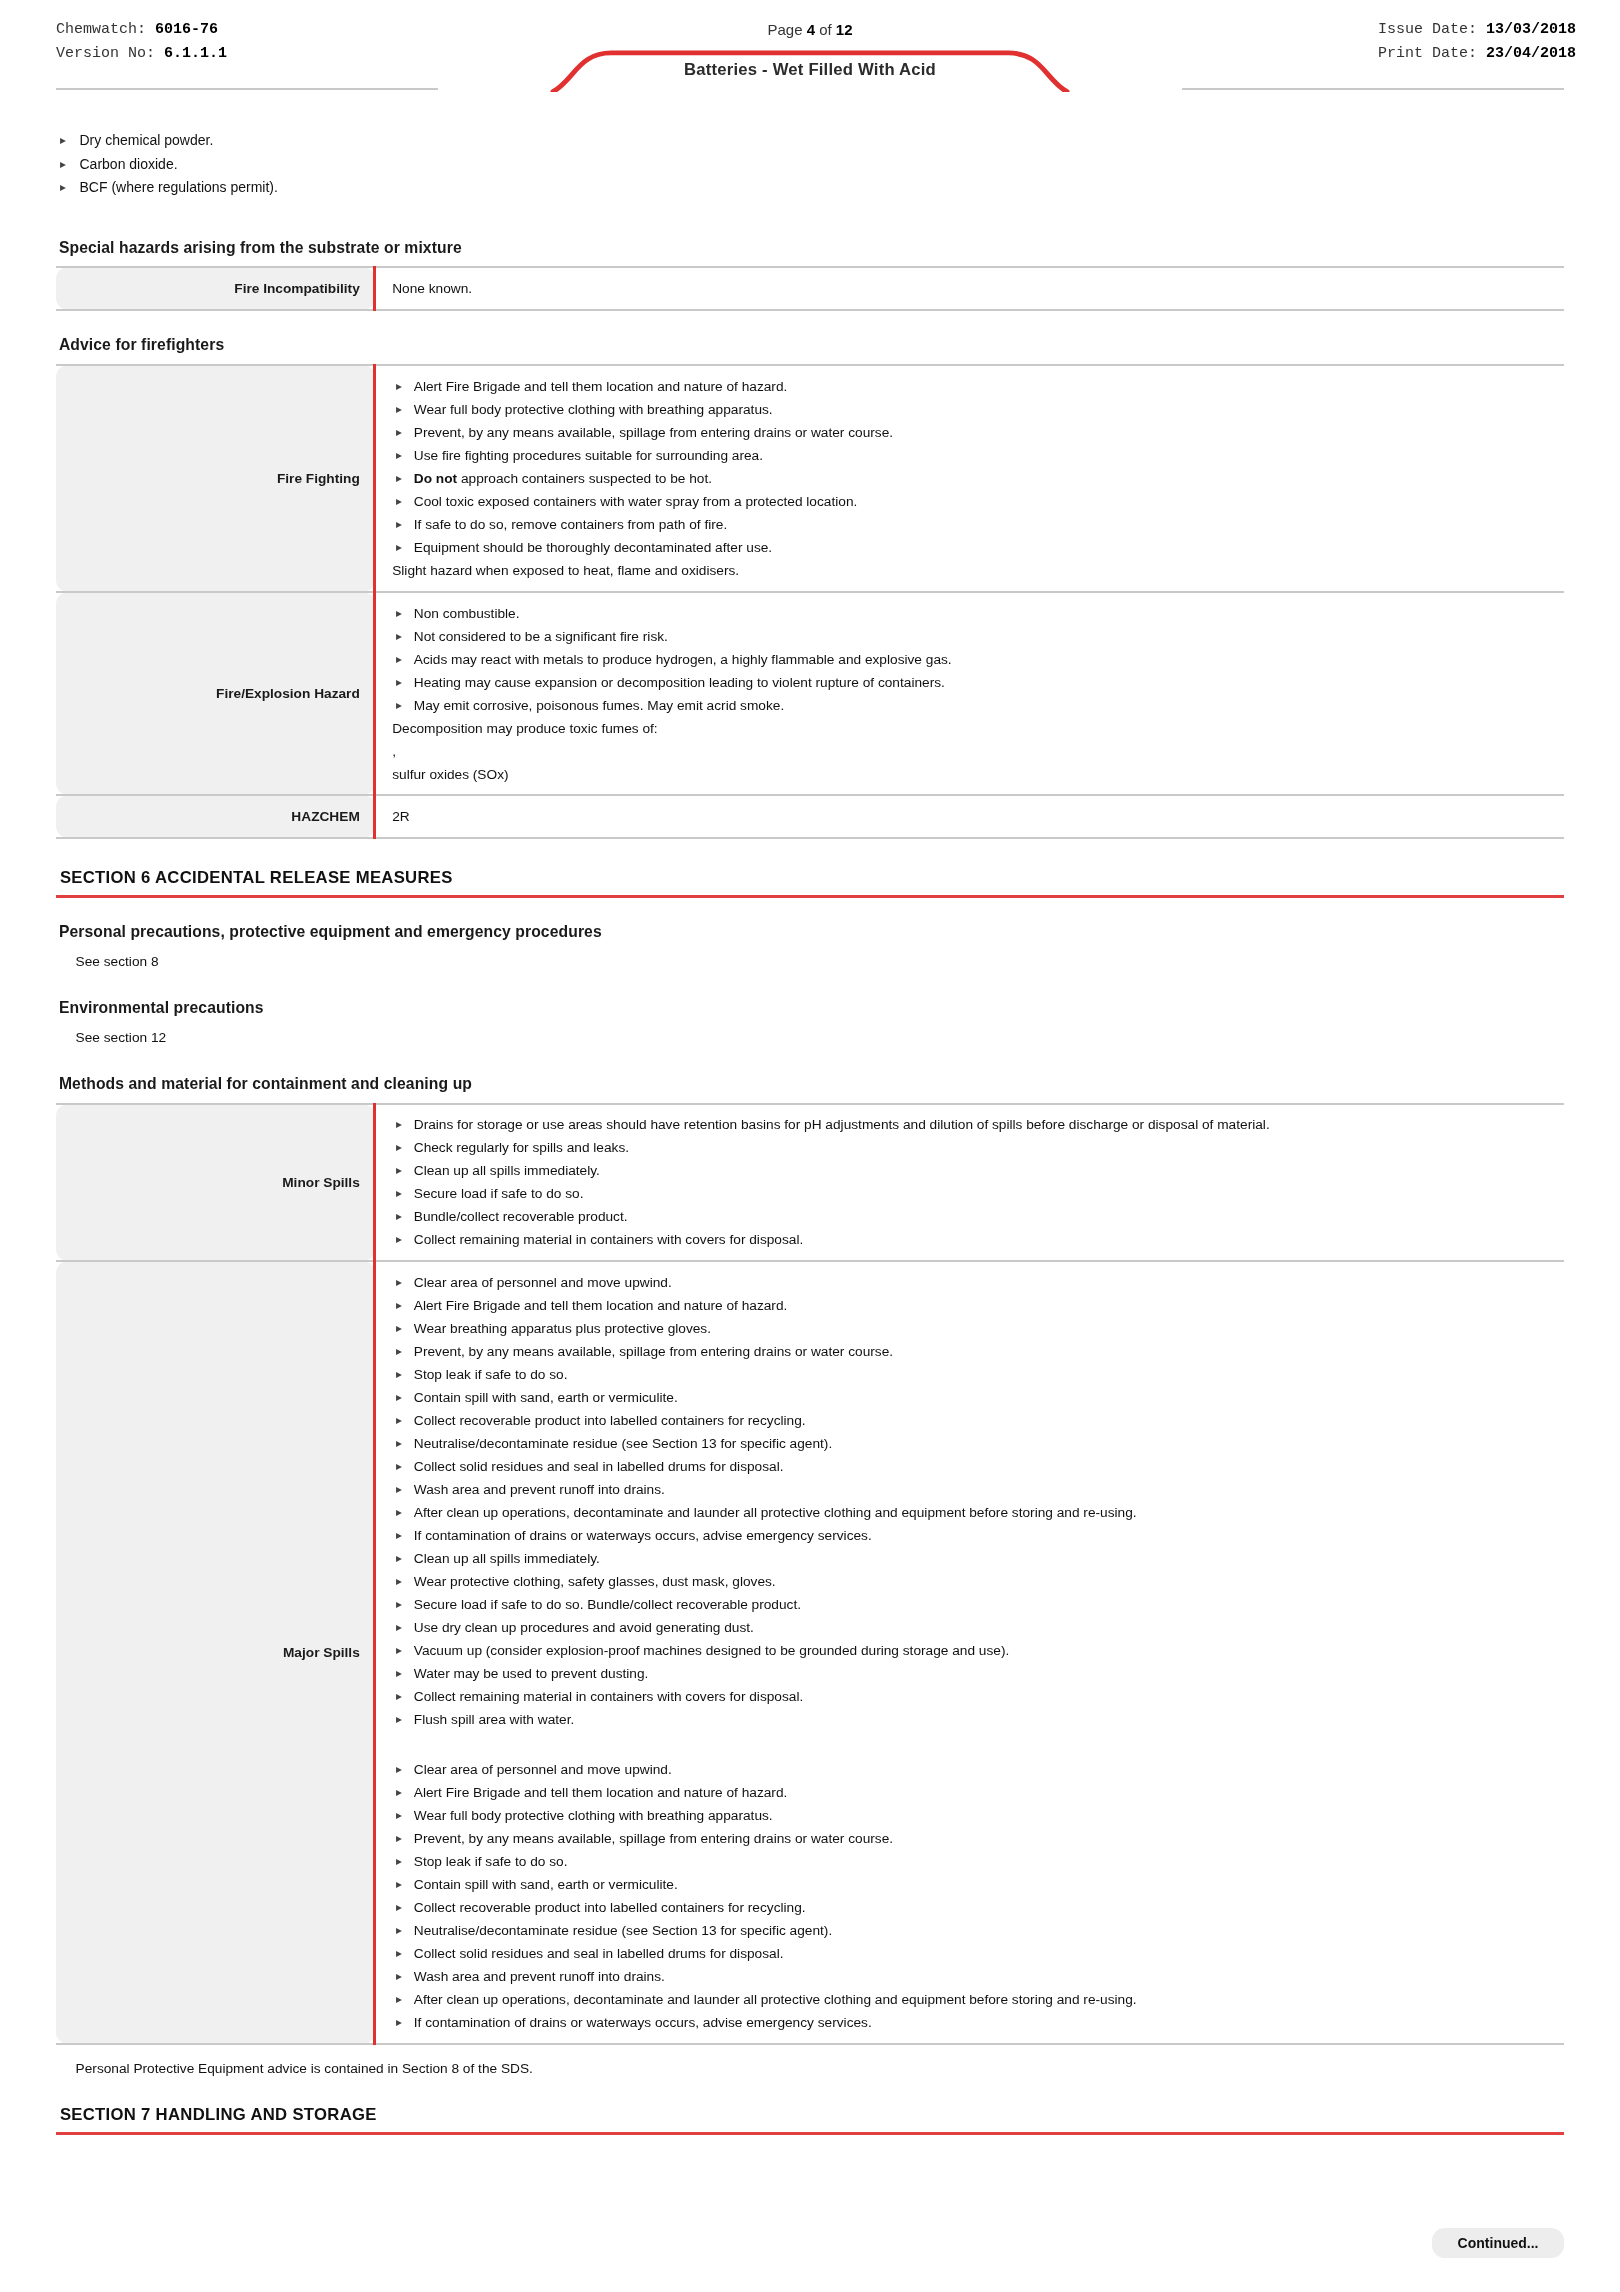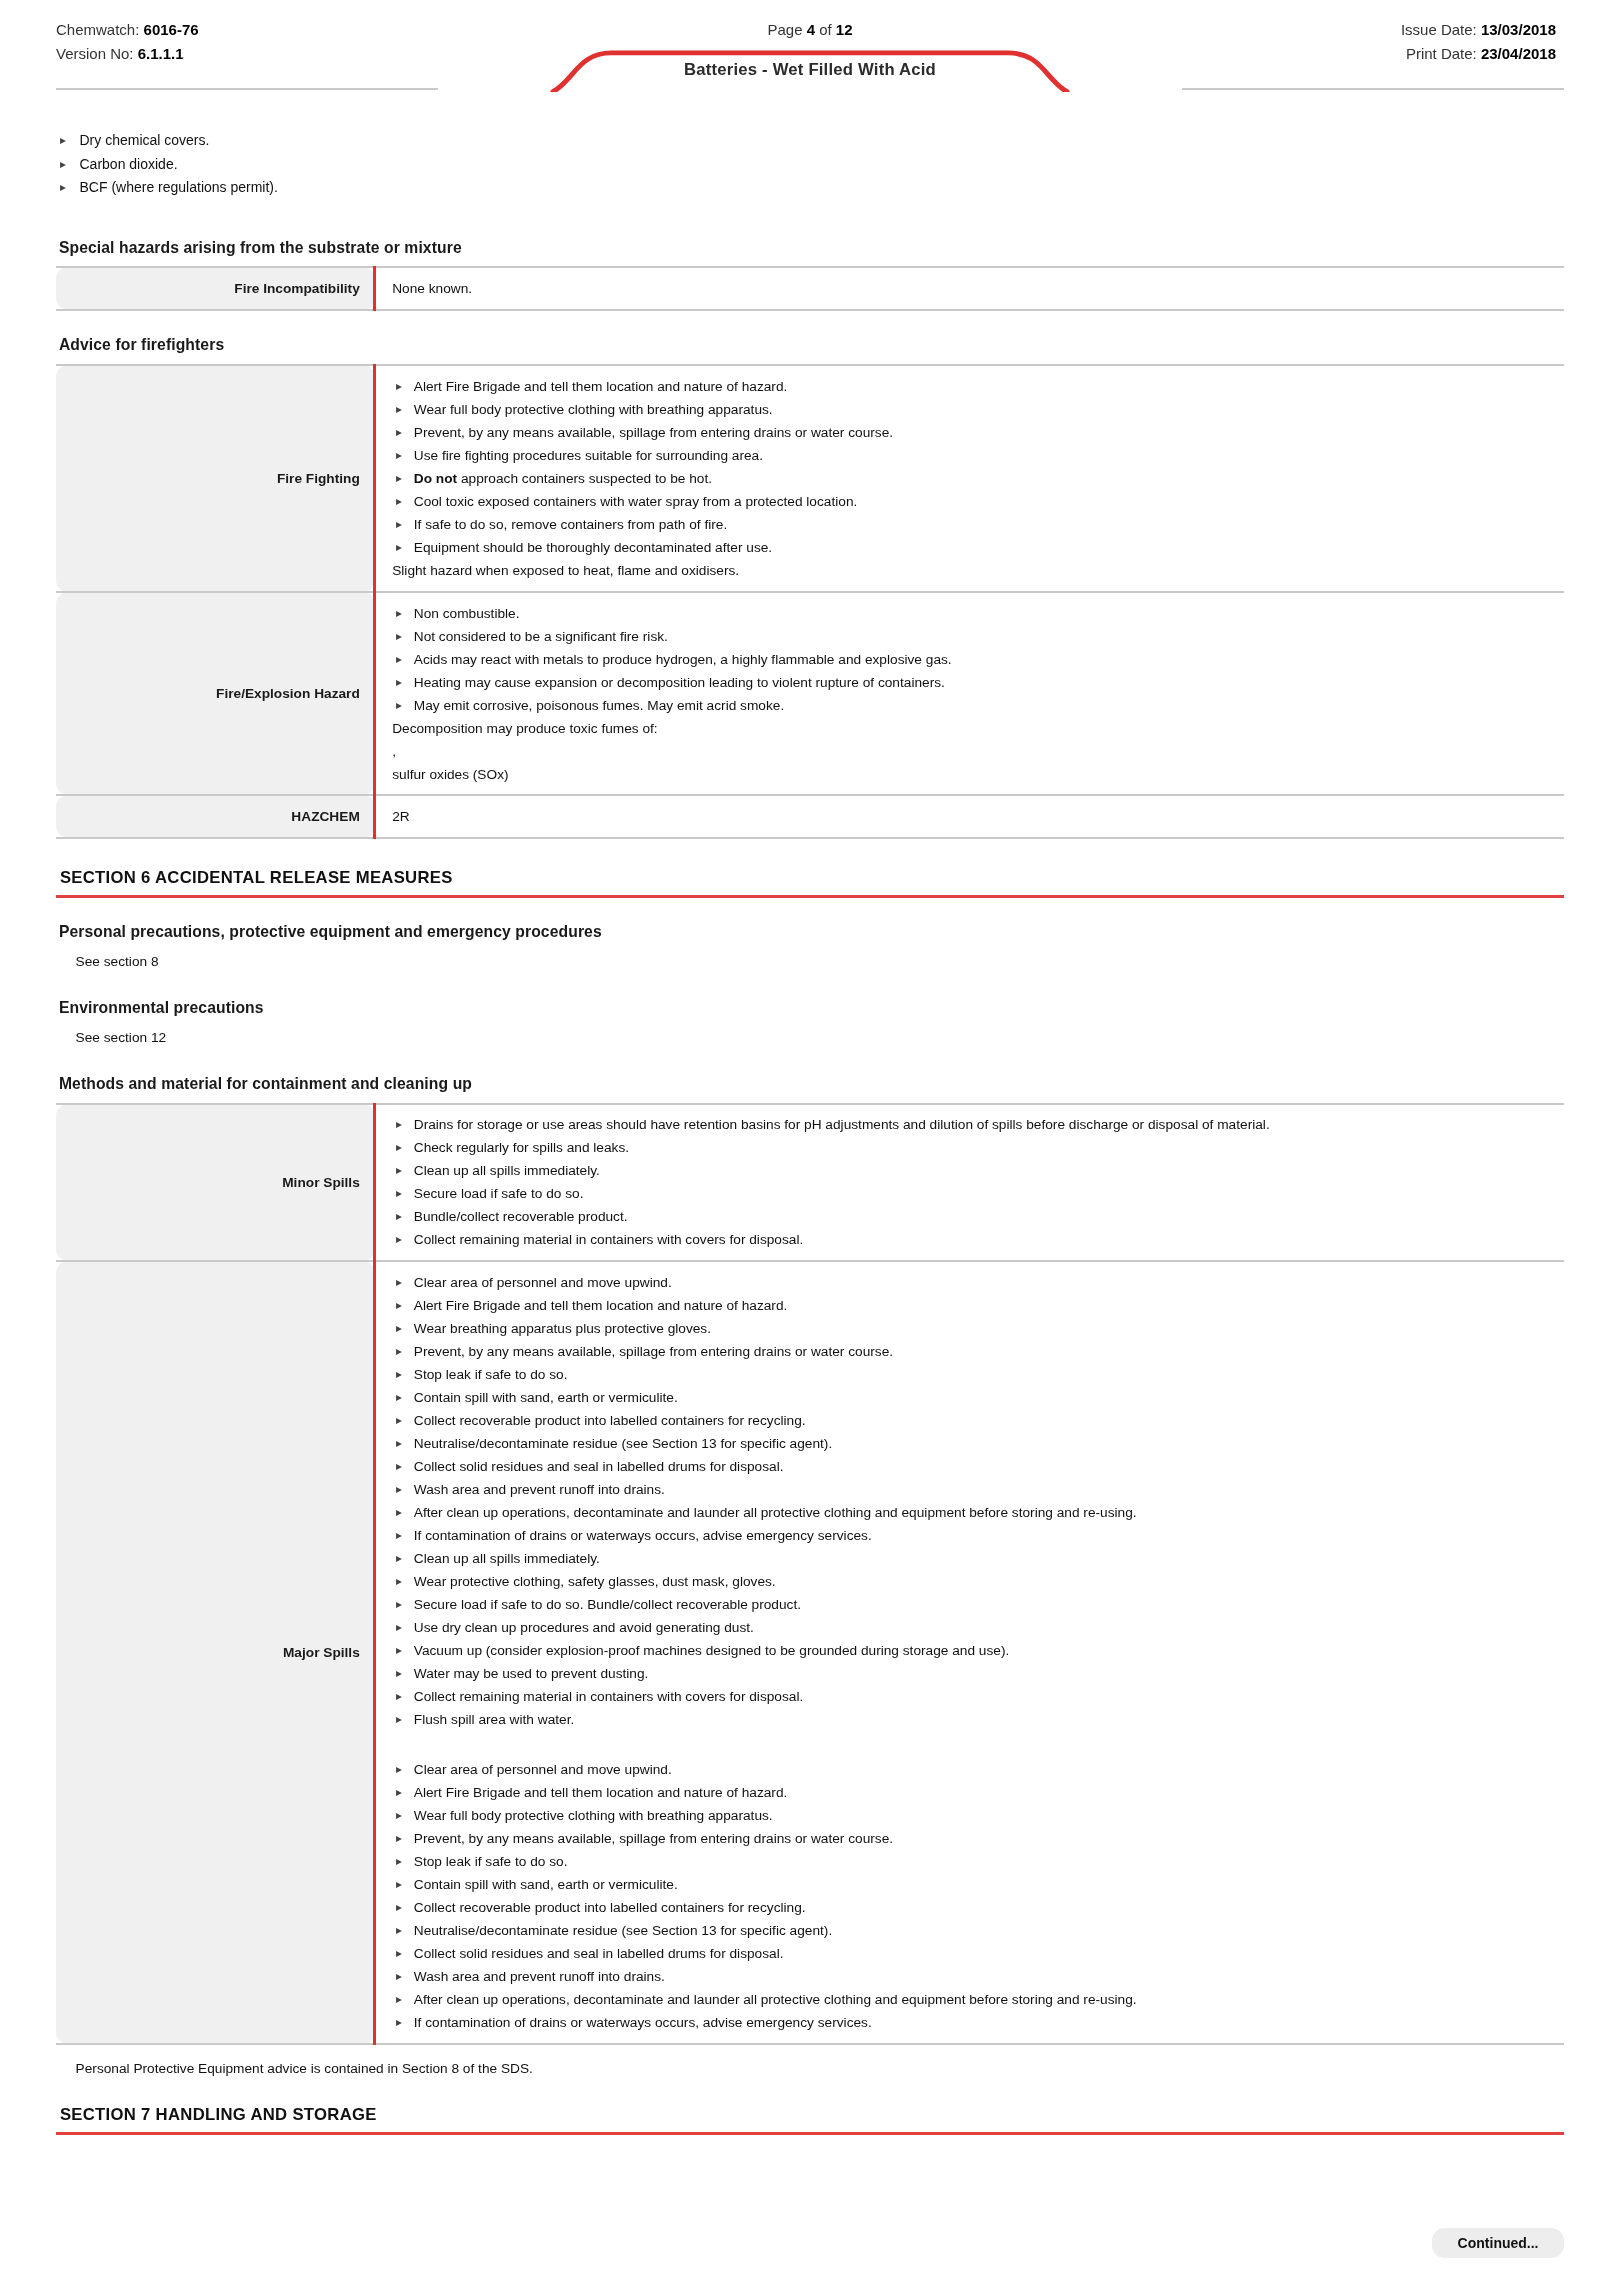--- a/index.html
+++ b/index.html
@@ -23,25 +23,26 @@
 
   
   .pg-header {
     position: relative;
     height: 90px;
     padding: 0;
   }
   .hdr-grid {
     position: absolute;
     left: 56px;
-    right: 64px;
+    right: 44px;
     top: 17.6px;
     display: flex;
     justify-content: space-between;
     align-items: flex-end;
+    font-family: Liberation Mono, monospace;
   }
   .hdr-col {
     width: 363px;
     font-size: 15px;
     line-height: 1.62;
     color: #333333;
   }
   .hdr-col.left { text-align: left; }
   .hdr-col.right { text-align: right; }
   .hdr-col .row { white-space: nowrap; }
@@ -278,21 +279,21 @@
       </svg>
       <div class="hdr-title">Batteries - Wet Filled With Acid</div>
     </div>
   </div>
 
   <div class="content">
 
     <div class="spacer-lg"></div>
 
     <ul class="bl top-list">
-      <li>Dry chemical covers.</li>
+      <li>Dry chemical powder.</li>
       <li>Carbon dioxide.</li>
       <li>BCF (where regulations permit).</li>
     </ul>
 
     <div class="spacer-lg"></div>
 
     <div class="subhead">Special hazards arising from the substrate or mixture</div>
     <table class="sds-table">
       <tbody>
           <tr>

